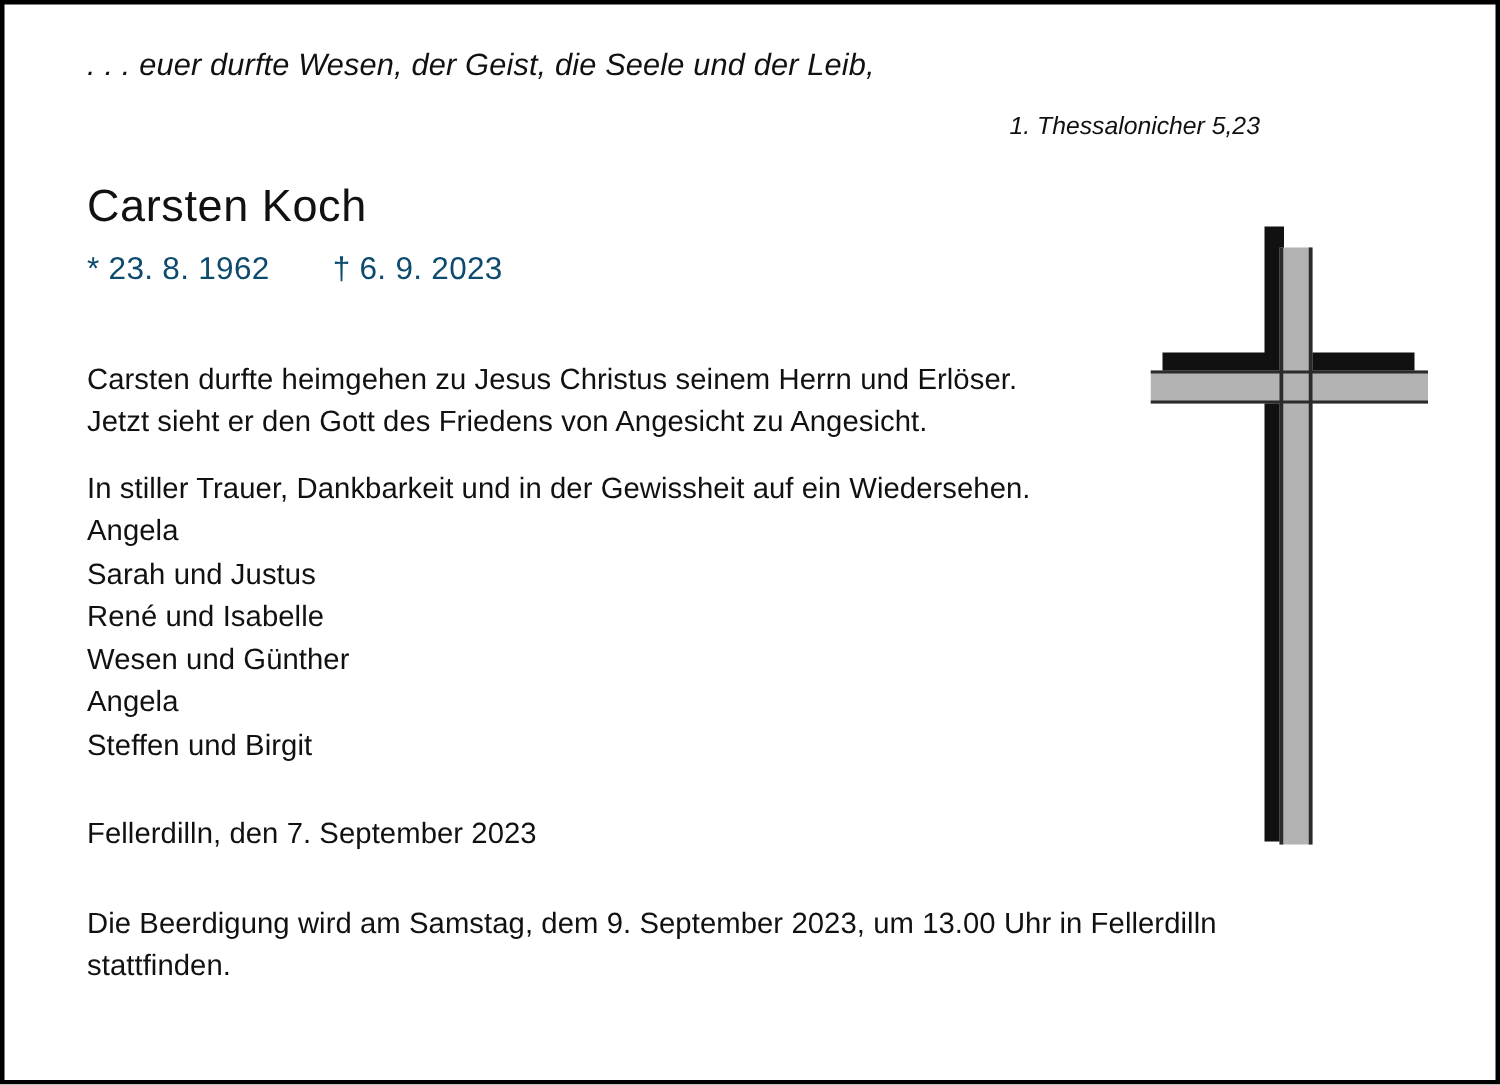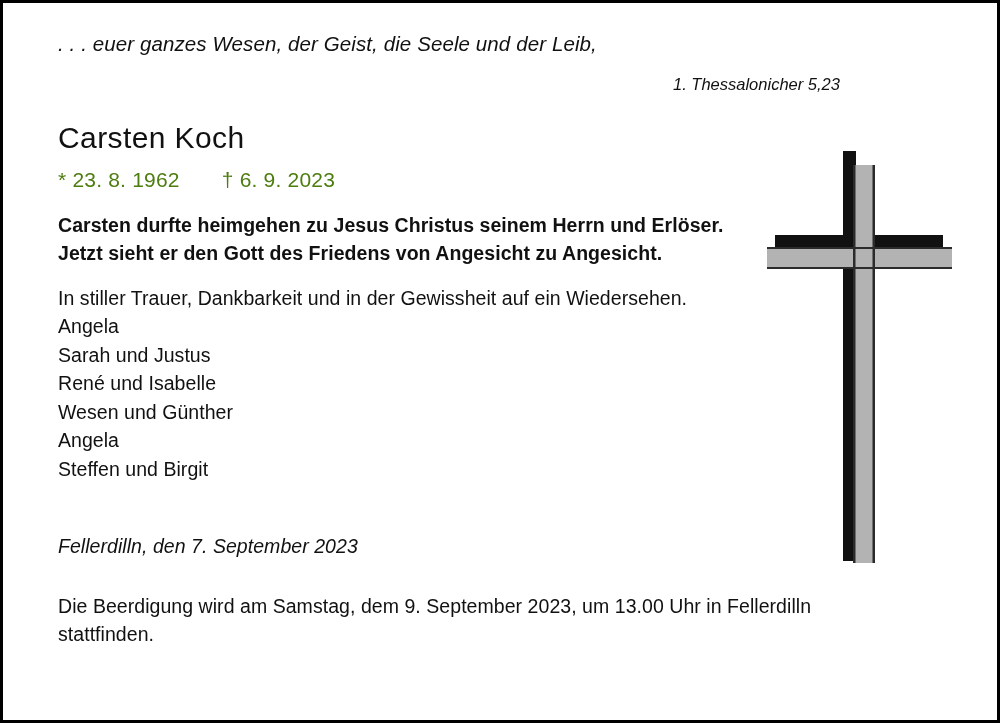--- a/index.html
+++ b/index.html
@@ -55,59 +55,59 @@
     font-size: 30px;
     font-weight: 400;
     color: #111111;
     letter-spacing: 0.4px;
     margin-top: 28px;
     line-height: 1.05;
   }
 
   .dates {
     font-size: 21px;
-    color: #4d7c0f;
+    color: #0c4a6e;
     margin-top: 14px;
     letter-spacing: 0.2px;
   }
   .dates .death {
     margin-left: 36px;
   }
 
   
   .para {
     font-size: 19.5px;
     line-height: 28.5px;
     color: #111111;
     letter-spacing: 0.05px;
   }
-  .para.p1 { margin-top: 19px; font-weight: bold; }
+  .para.p1 { margin-top: 47px; }
   .para.p2 { margin-top: 16px; }
-  .para.place { margin-top: 49px; font-style: italic; }
+  .para.place { margin-top: 31px; }
   .para.funeral { margin-top: 31px; max-width: 860px; }
 
   .line { display: block; }
 
   
   .cross-wrap {
     position: absolute;
     right: 45px;
     top: 140px;
     width: 185px;
     height: 440px;
   }
 </style>
 </head>
 <body>
 
 <div id="obituary">
   <div class="inner">
 
     <div class="verse">
-      <span class="verse-line">. . . euer ganzes Wesen, der Geist, die Seele und der Leib,</span>
+      <span class="verse-line">. . . euer durfte Wesen, der Geist, die Seele und der Leib,</span>
     </div>
     <div class="verse-ref">1. Thessalonicher 5,23</div>
 
     <div class="name">Carsten Koch</div>
 
     <div class="dates">
       <span>* 23. 8. 1962</span>
       <span class="death">† 6. 9. 2023</span>
     </div>
 

